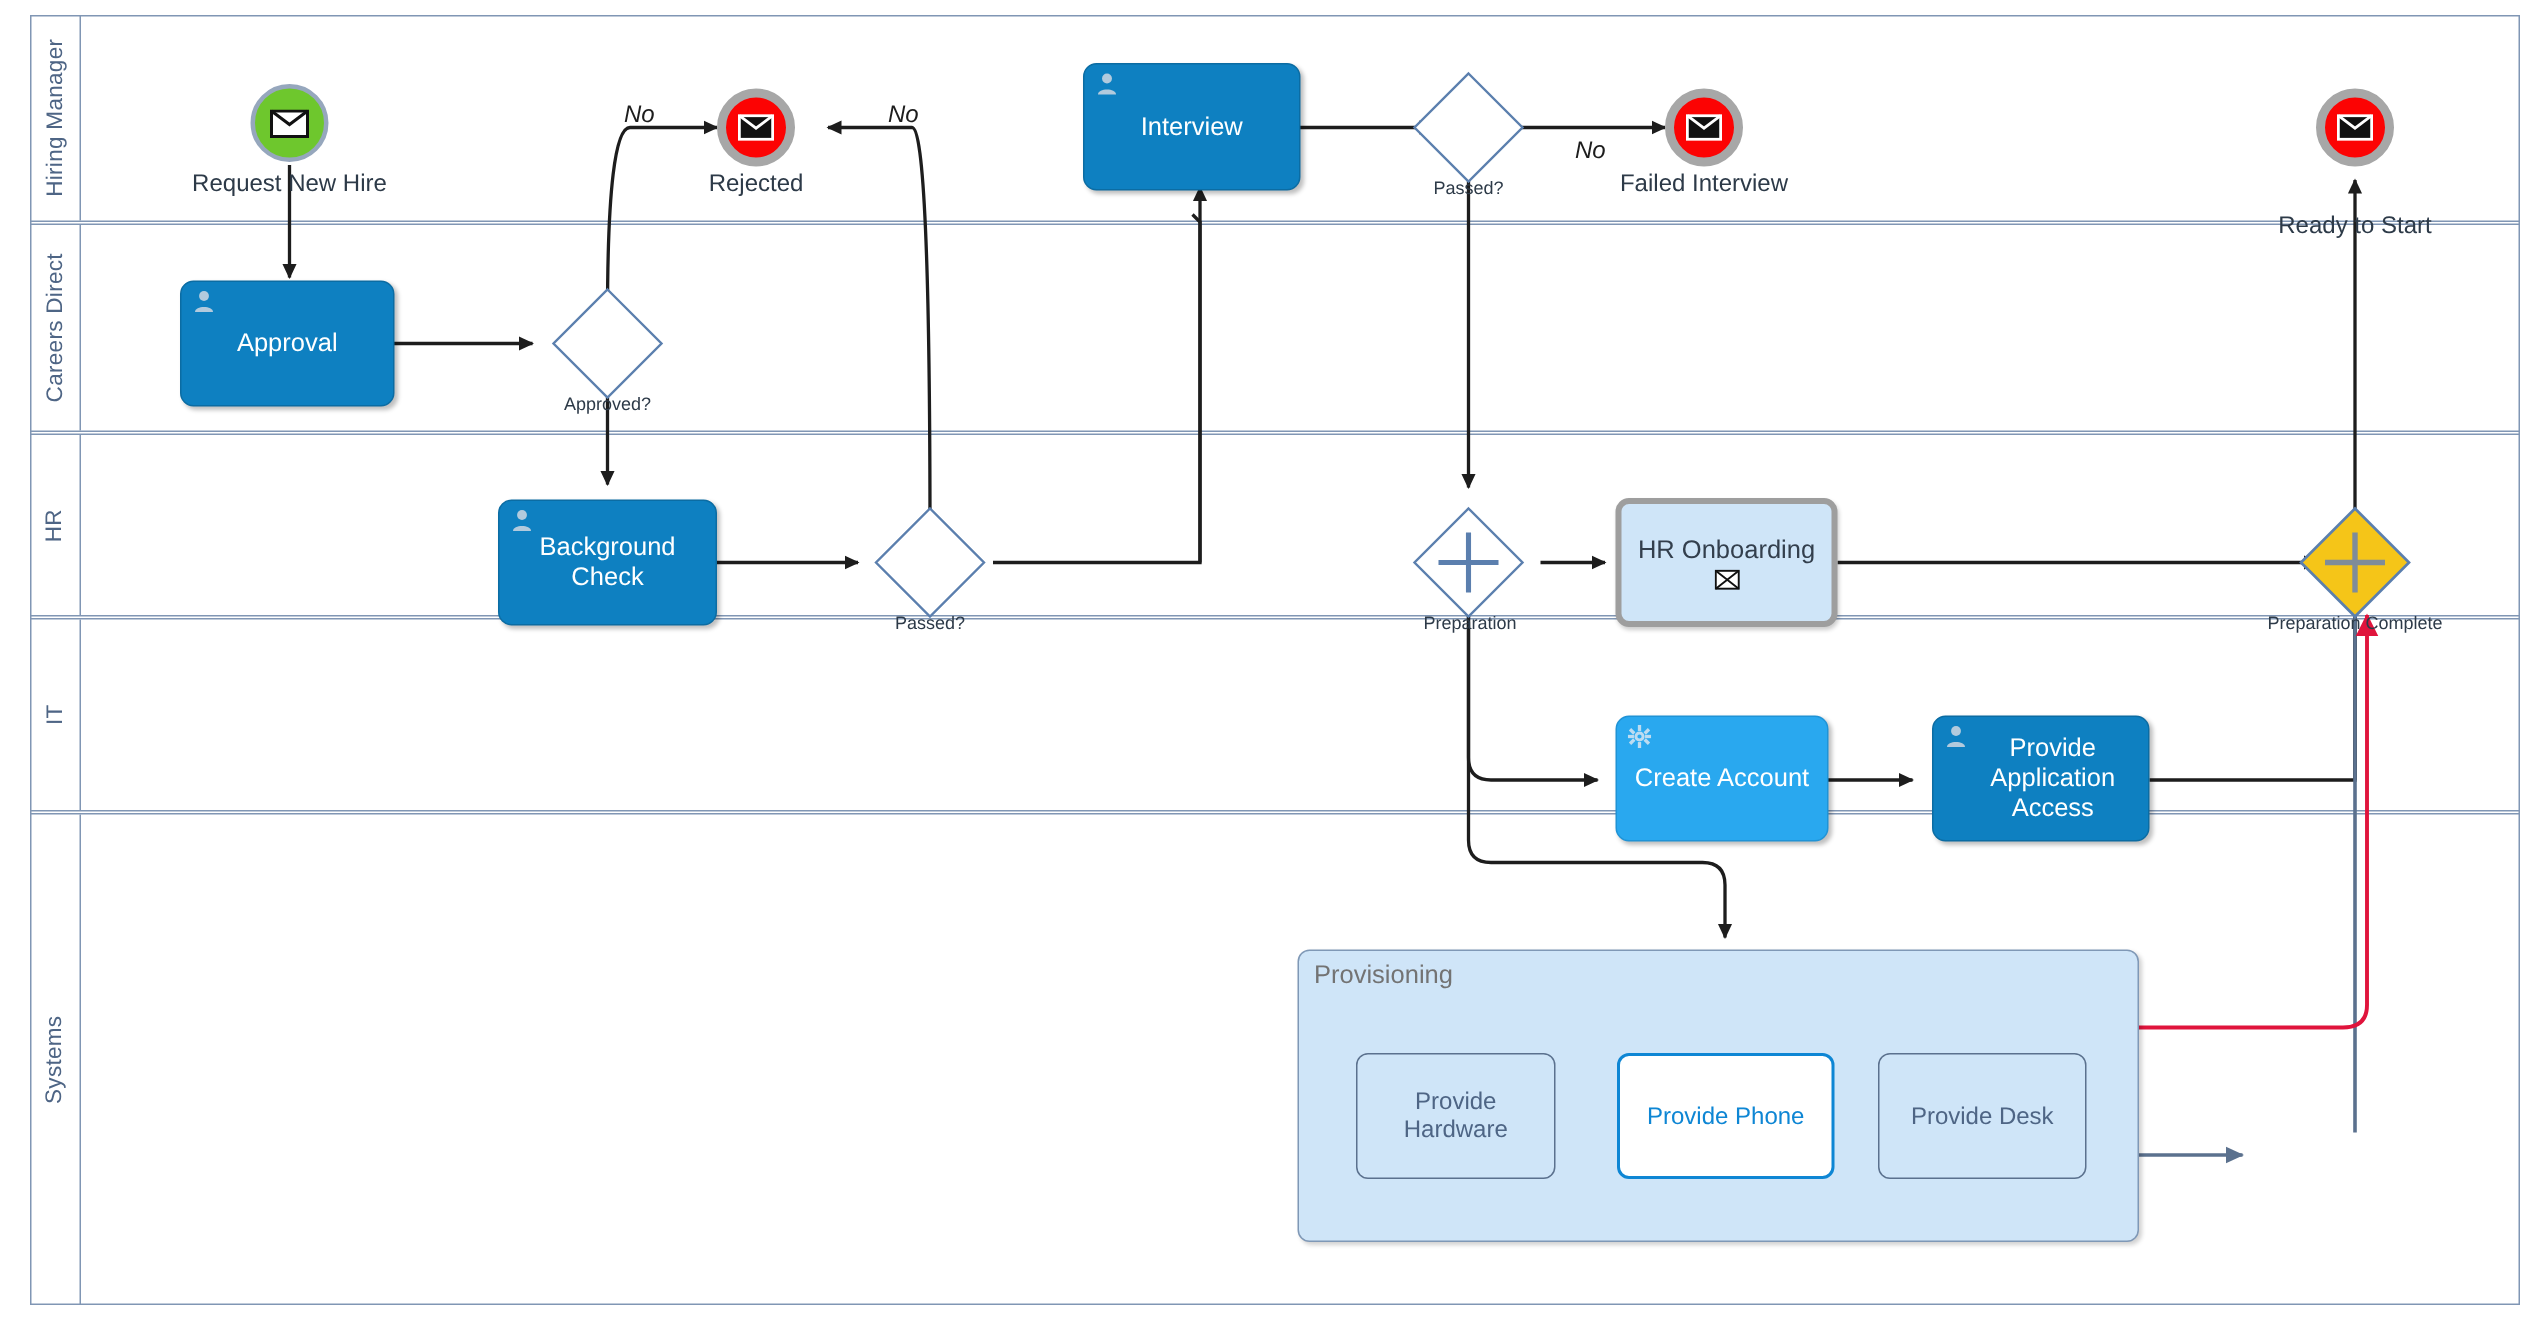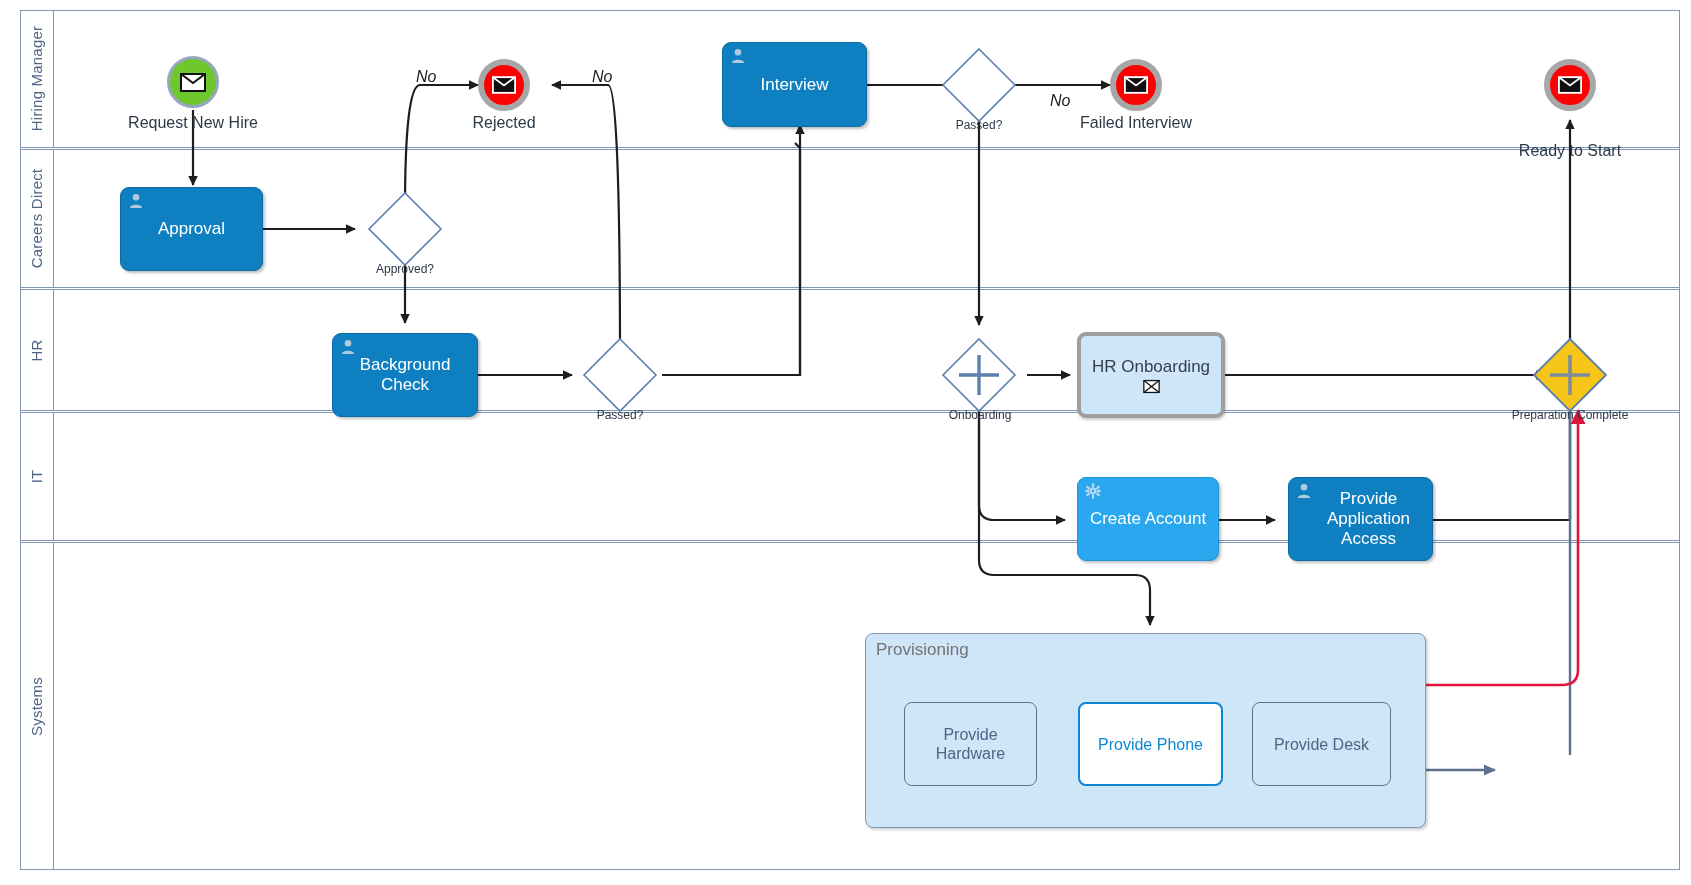--- a/index.html
+++ b/index.html
@@ -375,21 +375,21 @@
     </svg>
   </div>
   <div class="gw-label" style="left:919px; top:118px; width:120px; text-align:center;">Passed?</div>
 
   <div class="gw" style="left:940px; top:336px;">
     <svg width="78" height="78" viewBox="0 0 78 78">
       <polygon points="39,3 75,39 39,75 3,39" fill="#ffffff" stroke="#5b7fae" stroke-width="1.6"></polygon>
       <path d="M39,19 L39,59 M19,39 L59,39" stroke="#5b7fae" stroke-width="3.4" fill="none"></path>
     </svg>
   </div>
-  <div class="gw-label" style="left:910px; top:408px; width:140px; text-align:center;">Onboarding</div>
+  <div class="gw-label" style="left:910px; top:408px; width:140px; text-align:center;">Preparation</div>
 
   <div class="gw" style="left:1531px; top:336px;">
     <svg width="78" height="78" viewBox="0 0 78 78">
       <polygon points="39,3 75,39 39,75 3,39" fill="#f5c518" stroke="#5b7fae" stroke-width="1.8"></polygon>
       <path d="M39,19 L39,59 M19,39 L59,39" stroke="#7f8c99" stroke-width="3.6" fill="none"></path>
     </svg>
   </div>
   <div class="gw-label" style="left:1450px; top:408px; width:240px; text-align:center;">Preparation Complete</div>
 
   <div class="subproc" style="left:865px; top:633px; width:561px; height:195px;">

